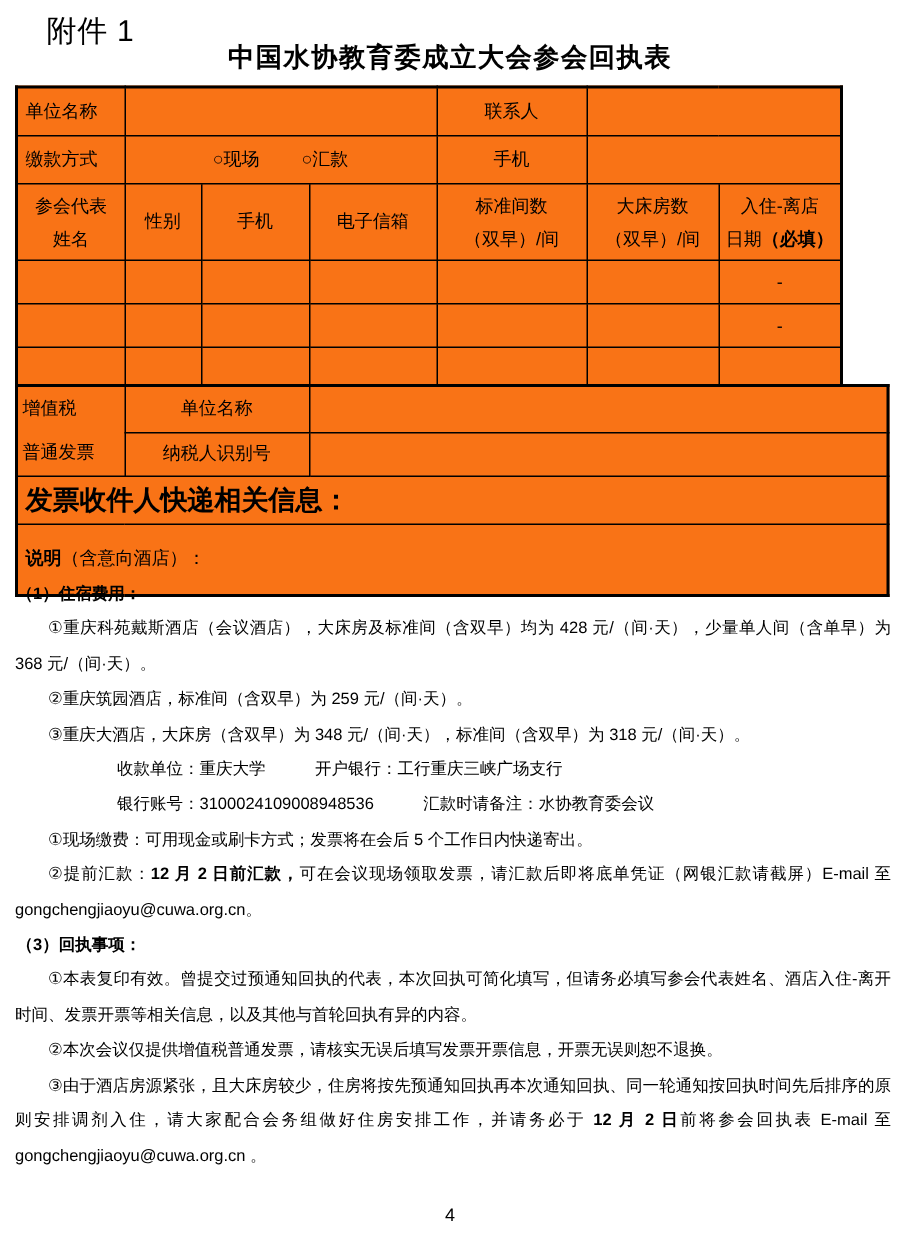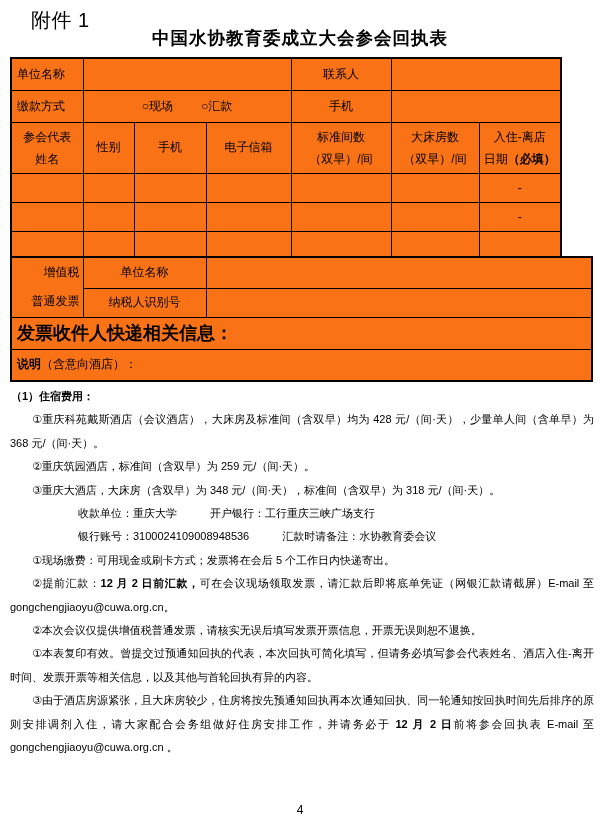--- a/index.html
+++ b/index.html
@@ -10,28 +10,28 @@
   }
   .attach{position:absolute;left:31px;top:7px;font-size:20px;letter-spacing:.5px;}
   .title{position:absolute;left:0;top:26px;width:600px;text-align:center;
          font-size:17.5px;font-weight:bold;letter-spacing:1px;}
   table{border-collapse:collapse;table-layout:fixed;position:absolute;background:#f97316;}
   #tableA{left:10px;top:57px;width:550px;border:2px solid #000;}
   #tableB{left:10px;top:256px;width:581px;border:2px solid #000;}
   td{border:1px solid #000;font-size:12px;padding:0 3px;overflow:hidden;vertical-align:middle;}
   .rA1{height:32px}.rA2{height:32px}.rA3{height:51px}
   .rA4{height:29px}.rA5{height:29px}.rA6{height:28px}
-  .rB1{height:31px}.rB2{height:29px}.rB3{height:32px}.rB4{height:32px}
+  .rB1{height:31px}.rB2{height:29px}.rB3{height:32px}.rB4{height:48px}
   td.lab{text-align:left;padding-left:5px;}
   td.ctr{text-align:center;}
   .hline{line-height:22px;text-align:center;}
   .optcell{display:flex;justify-content:center;align-items:center;gap:28px;border:none;}
   td.optwrap{padding:0;}
   .opt{cursor:default;}
-  .vat div{line-height:29px;text-align:right;}
+  .vat div{line-height:29px;text-align:left;}
   .boldrow{font-weight:bold;font-size:18px;}
   .notes{position:absolute;left:10px;top:385px;width:584px;font-size:11px;
          line-height:23.4px;text-align:justify;}
   .notes p{margin:0;}
   p.heading{text-indent:1px;}
   p.para{text-indent:2em;}
   p.bank{padding-left:68px;white-space:pre-wrap;}
   .pagenum{position:absolute;left:0;top:803px;width:600px;text-align:center;font-size:12px;}
   b,.b{font-weight:bold;}
 </style>
@@ -152,18 +152,19 @@
 
 <div class="notes">
   <p class="heading"><span style="font-weight: bold;">（1）住宿费用：</span></p>
   <p class="para"><span>①重庆科苑戴斯酒店（会议酒店），大床房及标准间（含双早）均为 428 元/（间·天），少量单人间（含单早）为 368 元/（间·天）。</span></p>
   <p class="para"><span>②重庆筑园酒店，标准间（含双早）为 259 元/（间·天）。</span></p>
   <p class="para"><span>③重庆大酒店，大床房（含双早）为 348 元/（间·天），标准间（含双早）为 318 元/（间·天）。</span></p>
   <p class="bank"><span>收款单位：重庆大学　　　开户银行：工行重庆三峡广场支行</span></p>
   <p class="bank"><span>银行账号：3100024109008948536　　　汇款时请备注：水协教育委会议</span></p>
   <p class="para"><span>①现场缴费：可用现金或刷卡方式；发票将在会后 5 个工作日内快递寄出。</span></p>
   <p class="para"><span>②提前汇款：</span><span style="font-weight: bold;">12 月 2 日前汇款，</span><span>可在会议现场领取发票，请汇款后即将底单凭证（网银汇款请截屏）E-mail 至 gongchengjiaoyu@cuwa.org.cn。</span></p>
+  <p class="heading"><span style="font-weight: bold;">（3）回执事项：</span></p>
+  <p class="para"><span>①本表复印有效。曾提交过预通知回执的代表，本次回执可简化填写，但请务必填写参会代表姓名、酒店入住-离开时间、发票开票等相关信息，以及其他与首轮回执有异的内容。</span></p>
   <p class="para"><span>②本次会议仅提供增值税普通发票，请核实无误后填写发票开票信息，开票无误则恕不退换。</span></p>
-  <p class="para"><span>①本表复印有效。曾提交过预通知回执的代表，本次回执可简化填写，但请务必填写参会代表姓名、酒店入住-离开时间、发票开票等相关信息，以及其他与首轮回执有异的内容。</span></p>
   <p class="para"><span>③由于酒店房源紧张，且大床房较少，住房将按先预通知回执再本次通知回执、同一轮通知按回执时间先后排序的原则安排调剂入住，请大家配合会务组做好住房安排工作，并请务必于 </span><span style="font-weight: bold;">12 月 2 日</span><span>前将参会回执表 E-mail 至 gongchengjiaoyu@cuwa.org.cn 。</span></p>
 </div>
 
 <div class="pagenum">4</div>
 
 </body></html>

